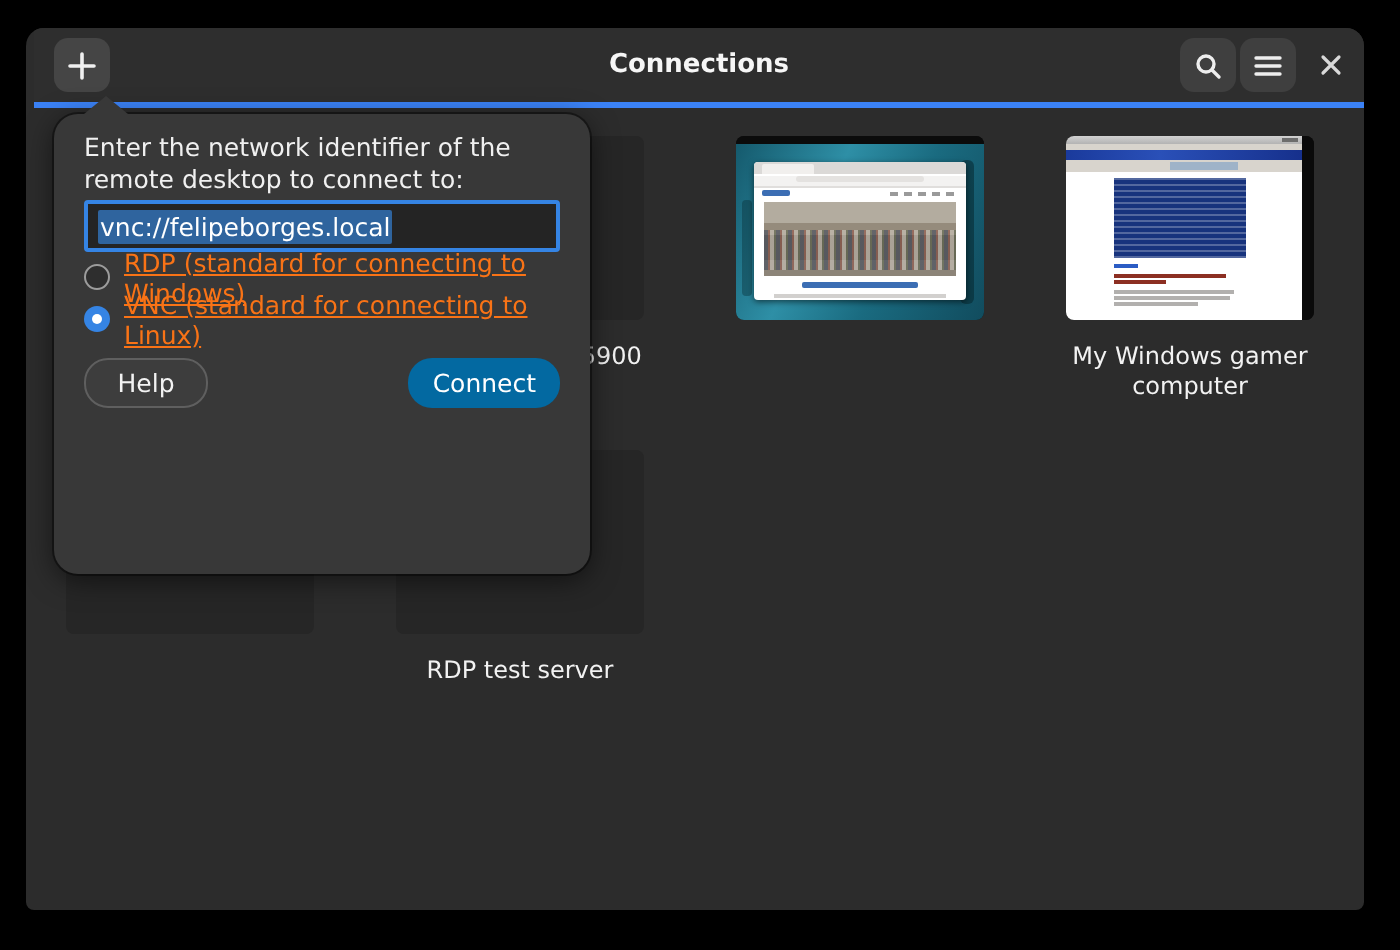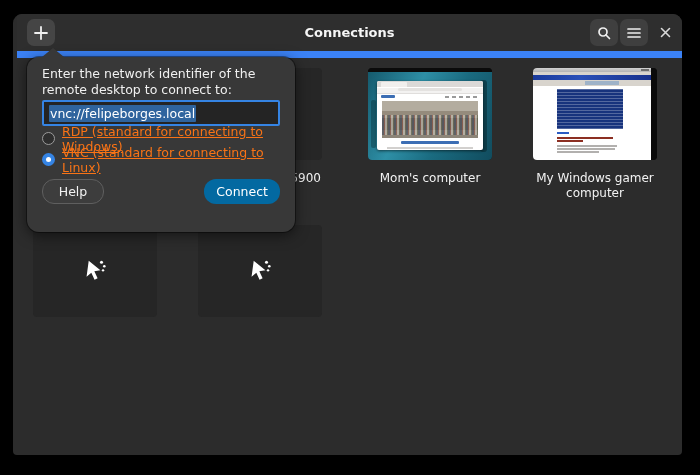--- a/index.html
+++ b/index.html
@@ -5,21 +5,21 @@
   html,body{margin:0;padding:0;}
   body{width:700px;height:475px;background:#000;position:relative;overflow:hidden;
        font-family:"DejaVu Sans",sans-serif;-webkit-font-smoothing:antialiased;}
 
   
   .window{position:absolute;left:13px;top:14px;width:669px;height:441px;
           background:#2c2c2c;border-radius:9px 9px 4px 4px;overflow:hidden;}
 
   
   .titlebar{position:absolute;left:4px;top:0;right:0;height:37px;background:#2e2e2e;
-            border-bottom:7px solid #3b82f6;}
+            border-bottom:3px solid #3b82f6;}
   .win-title{position:absolute;left:0;right:0;top:0;height:37px;line-height:37px;
              text-align:center;font-size:13px;font-weight:bold;color:#f6f6f6;}
   .tb-btn{position:absolute;top:5px;width:28px;height:27px;border:none;border-radius:7px;
           background:#3f3f3f;display:flex;align-items:center;justify-content:center;
           color:#eee;padding:0;cursor:pointer;}
   .tb-btn svg{display:block;}
   #btn-add{left:10px;background:#454545;}
   #btn-search{right:64px;}
   #btn-menu{right:34px;}
   #btn-close{right:3px;background:transparent;}
@@ -74,21 +74,21 @@
   .w-page{position:absolute;top:18px;left:0;right:6px;bottom:0;background:#fff;}
   .w-bluetext{position:absolute;left:24px;top:3px;width:66px;height:40px;background:#17337d;
           background-image:repeating-linear-gradient(180deg,rgba(255,255,255,.26) 0 1px,transparent 1px 3px);}
   .w-link{position:absolute;left:24px;top:46px;width:12px;height:2px;background:#2b5cc4;}
   .w-h1a{position:absolute;left:24px;top:51px;width:56px;height:2px;background:#8c2f22;}
   .w-h1b{position:absolute;left:24px;top:54px;width:26px;height:2px;background:#8c2f22;}
   .w-t{position:absolute;left:24px;height:2px;background:#b2b0ae;}
   .w-strip{position:absolute;right:0;top:0;bottom:0;width:6px;background:#0a0a0a;}
 
   
-  .popover{position:absolute;left:14px;top:43px;width:268px;height:175px;background:#383838;
+  .popover{position:absolute;left:14px;top:43px;width:268px;height:230px;background:#383838;
            border-radius:12px;box-shadow:0 3px 14px rgba(0,0,0,.55),0 0 0 1px rgba(0,0,0,.4);
            padding:9px 15px 8px;box-sizing:border-box;z-index:10;}
   .pop-arrow{position:absolute;left:15px;top:-9px;width:0;height:0;
              border-left:11px solid transparent;border-right:11px solid transparent;
              border-bottom:9px solid #383838;}
   .prompt{font-size:12.5px;line-height:16px;color:#f0f0f0;}
   .entry{margin-top:2px;height:22px;background:#242424;border:2px solid #3584e4;border-radius:2px;
          display:flex;align-items:center;padding:0 5px;font-size:12.5px;color:#fff;cursor:text;}
   .entry .sel{background:#2f649e;padding:1px 1px;border-radius:1px;}
   .sect{margin-top:10px;font-size:12.5px;font-weight:bold;color:#ffffff;line-height:16px;}
@@ -178,21 +178,20 @@
               <div class="m-logo"></div>
               <div class="m-nav"></div>
             </div>
             <div class="m-photo"></div>
             <div class="m-cap"></div>
             <div class="m-line"></div>
 
           </div>
         </div>
       </div>
-      <div class="cell-label">Mom's computer</div>
     </div>
 
     <div class="cell" id="cell-r1c4">
       <div class="thumb shot">
         <div class="w-title"></div>
         <div class="w-ctl"></div>
         <div class="w-menu"></div>
         <div class="w-blue"></div>
         <div class="w-tool"></div>
         <div class="w-tab"></div>
@@ -223,20 +222,21 @@
 
     <div class="cell" id="cell-r2c2">
       <div class="thumb placeholder">
         <svg width="26" height="26" viewBox="0 0 24 24">
           <path d="M6.2 2.6 L17 11.2 L11.4 12.3 L14.4 18.8 L11.6 20.1 L8.6 13.6 L4.2 17.2 Z" fill="#fff"></path>
           <circle cx="18" cy="4" r="1.4" fill="#fff"></circle>
             <circle cx="20.6" cy="7.6" r="1.2" fill="#fff"></circle>
             <circle cx="19.4" cy="11.4" r="1.1" fill="#fff"></circle>
         </svg>
       </div>
+      <div class="cell-label">RDP test server</div>
     </div>
   </div>
 
   <div class="popover">
     <div class="pop-arrow"></div>
     <div class="prompt">Enter the network identifier of the remote desktop to connect to:</div>
     <div class="entry">
       <span class="sel">vnc://felipeborges.local</span>
     </div>
     <div class="radio-row">

